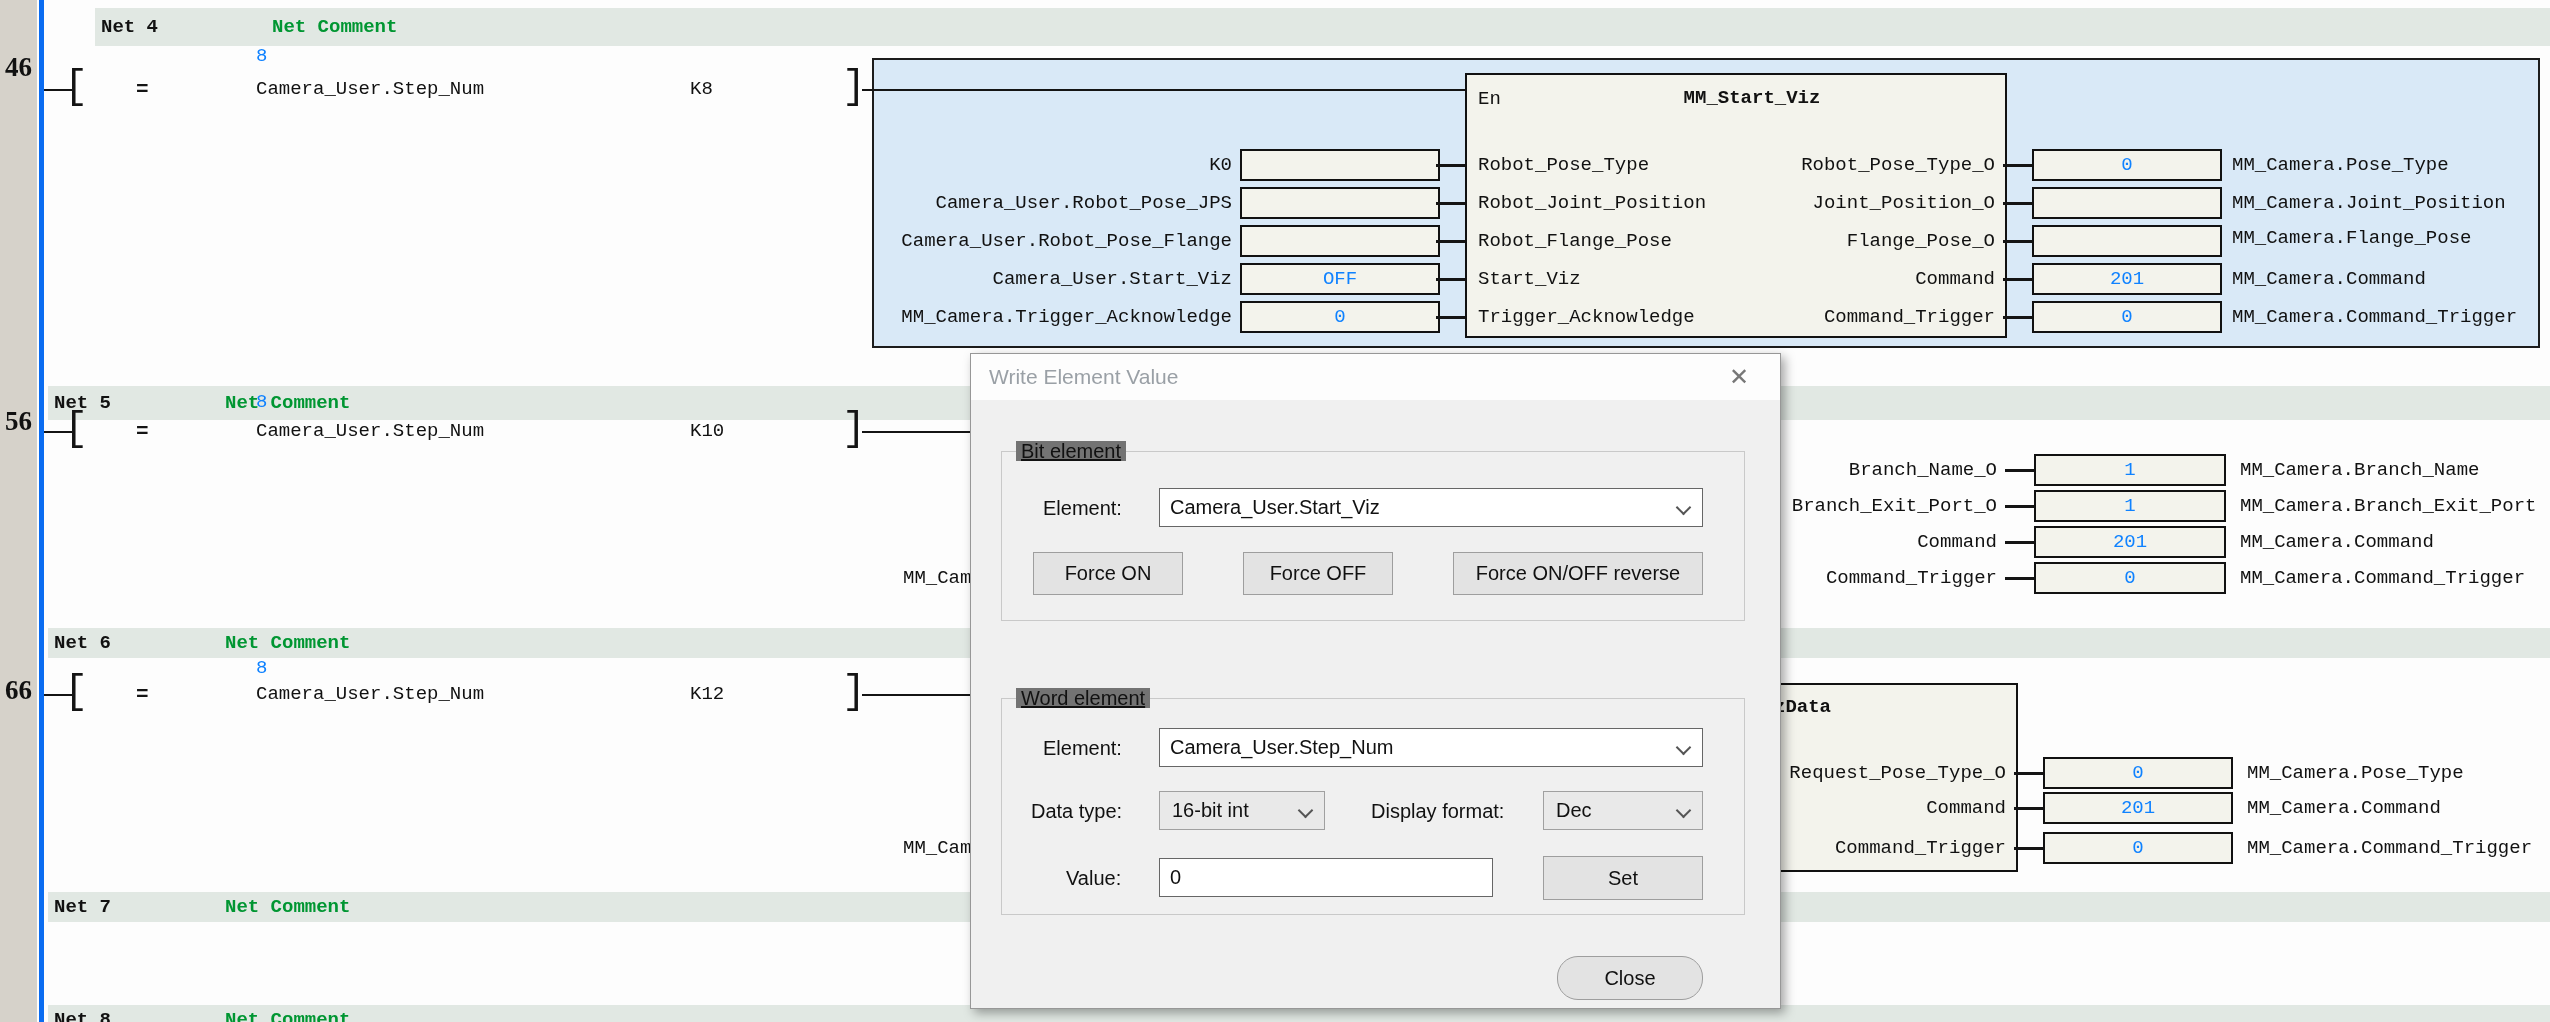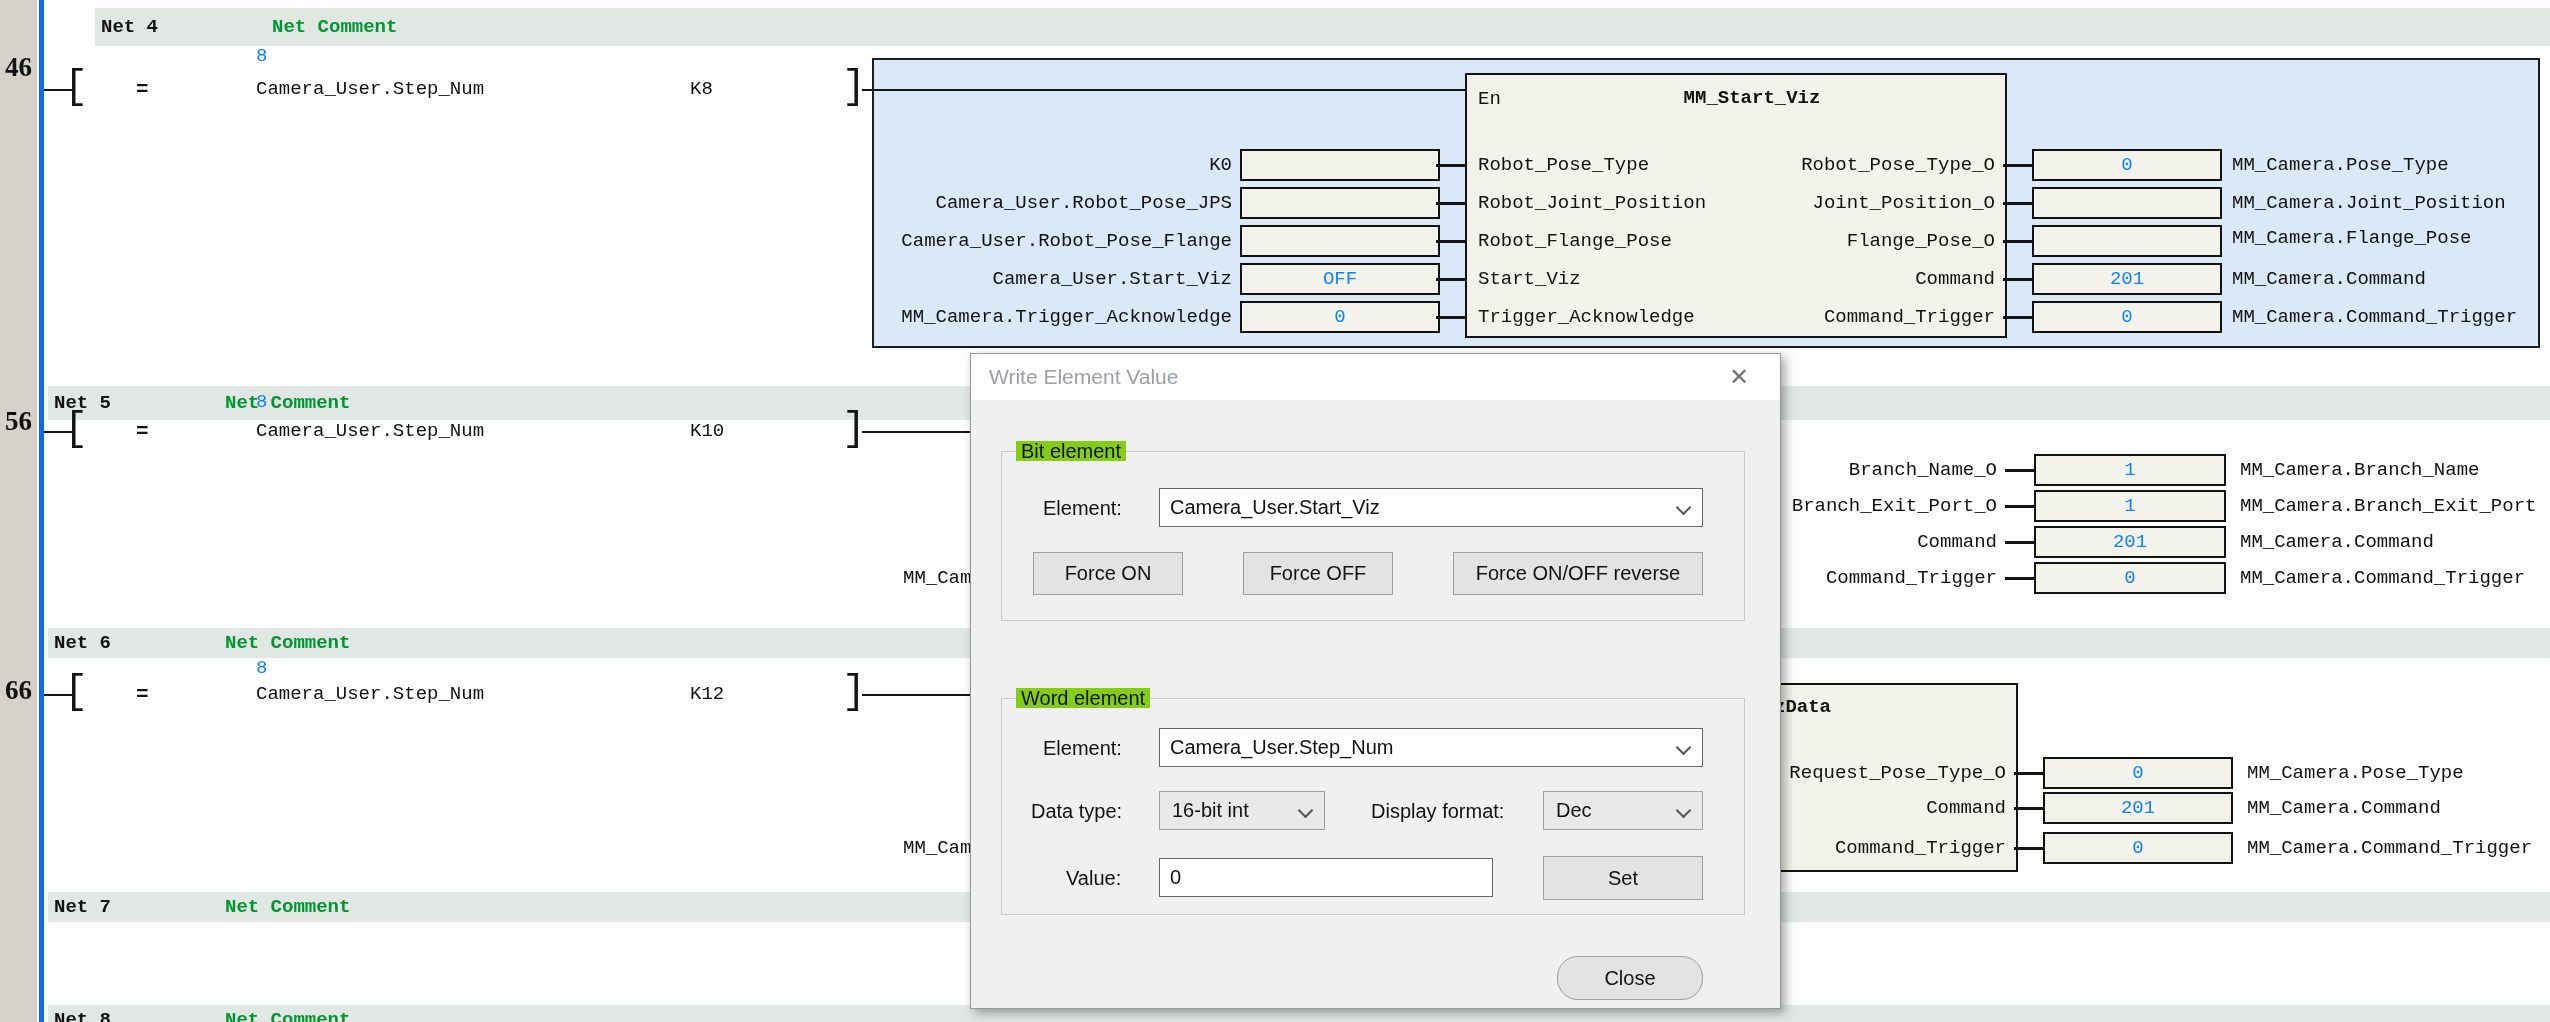--- a/index.html
+++ b/index.html
@@ -24,21 +24,21 @@
   .mbox{background:#f3f3ec;border:2px solid #111;display:flex;align-items:center;justify-content:center;}
   .mbox span{font-size:19px;}
   .r{text-align:right;}
   
   .dialog{background:#f0f0f0;border:1px solid #979797;box-shadow:4px 4px 10px rgba(0,0,0,.35);z-index:20;
           font-family:"Liberation Sans",sans-serif;}
   .titlebar{left:0;top:0;width:100%;height:46px;background:#fdfdfd;}
   .dtitle{font-size:21px;color:#9aa0a6;line-height:46px;}
   .xbtn{font-size:24px;color:#777;line-height:30px;cursor:default;}
   .group{border:1px solid #c9c9c9;}
-  .grouplabel{font-size:20px;color:#111;background:#84cc16;padding:0 5px;line-height:20px;}
+  .grouplabel{font-size:20px;color:#111;background:#737373;padding:0 5px;line-height:20px;text-decoration:underline;}
   .dlabel{font-size:20px;color:#111;line-height:24px;}
   .combo{background:#ffffff;border:1px solid #666;display:flex;align-items:center;}
   .combo .txt{font-size:20px;color:#111;padding-left:10px;white-space:pre;}
   .drop{background:#e9e9e9;border:1px solid #a0a0a0;display:flex;align-items:center;}
   .drop .txt{font-size:20px;color:#111;padding-left:12px;white-space:pre;}
   .chev{position:absolute;right:13px;top:13px;width:9px;height:9px;border-left:2px solid #555;
         border-bottom:2px solid #555;transform:rotate(-45deg);}
   .btn{background:#e3e3e3;border:1px solid #9e9e9e;display:flex;align-items:center;justify-content:center;
        font-size:20px;color:#111;}
   .tinput{background:#fff;border:1px solid #666;display:flex;align-items:center;}

